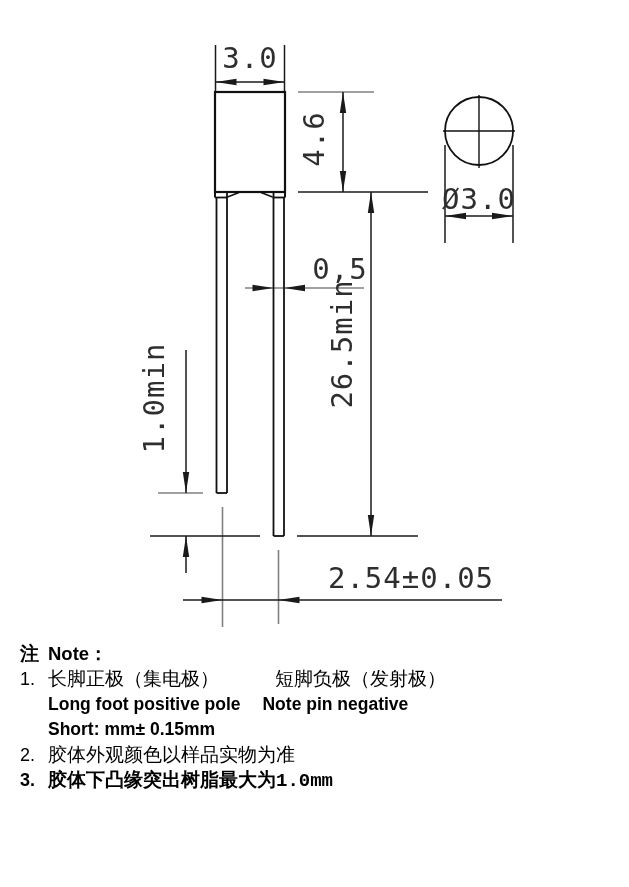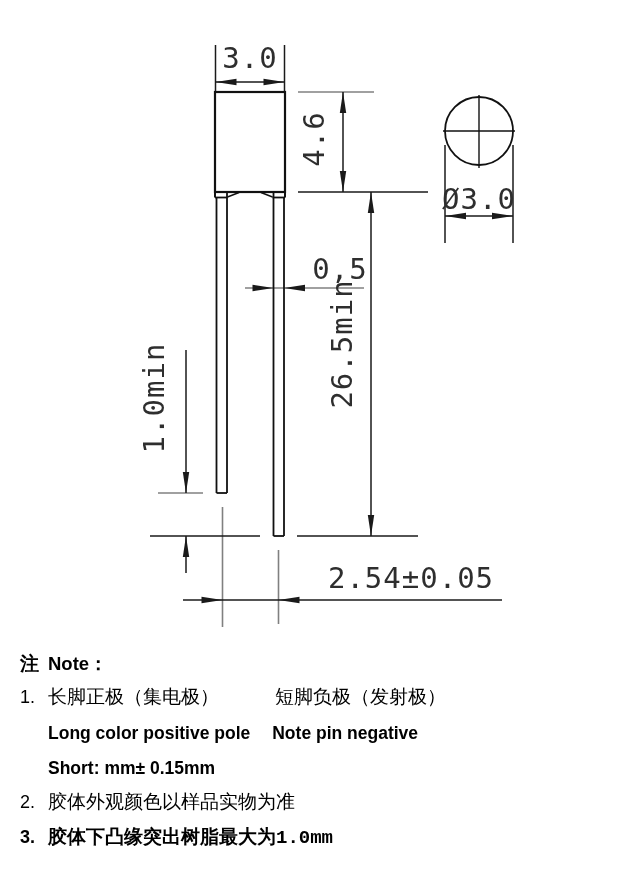--- a/index.html
+++ b/index.html
@@ -34,23 +34,23 @@
     display: flex;
     align-items: baseline;
     line-height: 25px;
     color: #000;
   }
   .n-num {
     flex: 0 0 28px;
     font-size: 18px;
     font-family: "Liberation Sans", sans-serif;
   }
-  .n-body { flex: 1 1 auto; white-space: nowrap; margin-top: 10px; }
+  .n-body { flex: 1 1 auto; white-space: nowrap; }
   .zh {
-    font-family: Liberation Mono, monospace;
+    font-family: Liberation Sans, sans-serif;
     font-size: 19px;
     font-weight: 400;
   }
   .en-bold {
     font-family: "Liberation Sans", sans-serif;
     font-size: 17.5px;
     font-weight: 700;
   }
   .zh-bold {
     font-family: Liberation Mono, monospace;
@@ -158,21 +158,21 @@
       <span class="n-body en-bold" style="font-size:18.5px">Note：</span>
     </div>
 
     <div class="n-row">
       <span class="n-num">1.</span>
       <span class="n-body zh"><span>长脚正极（集电极）</span><span class="gap-zh"></span><span>短脚负极（发射极）</span></span>
     </div>
 
     <div class="n-row">
       <span class="n-num"></span>
-      <span class="n-body en-bold"><span>Long color positive pole</span><span class="gap-en"></span><span>Note pin negative</span></span>
+      <span class="n-body en-bold"><span>Long foot positive pole</span><span class="gap-en"></span><span>Note pin negative</span></span>
     </div>
 
 
     <div class="n-row">
       <span class="n-num"></span>
       <span class="n-body en-bold">Short: mm± 0.15mm</span>
     </div>
 
     <div class="n-row">
       <span class="n-num">2.</span>

